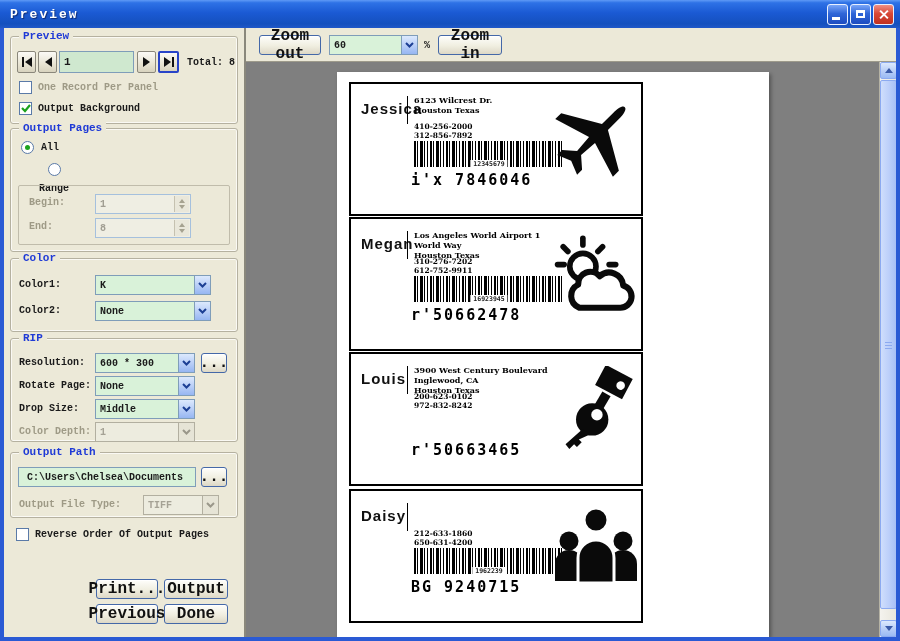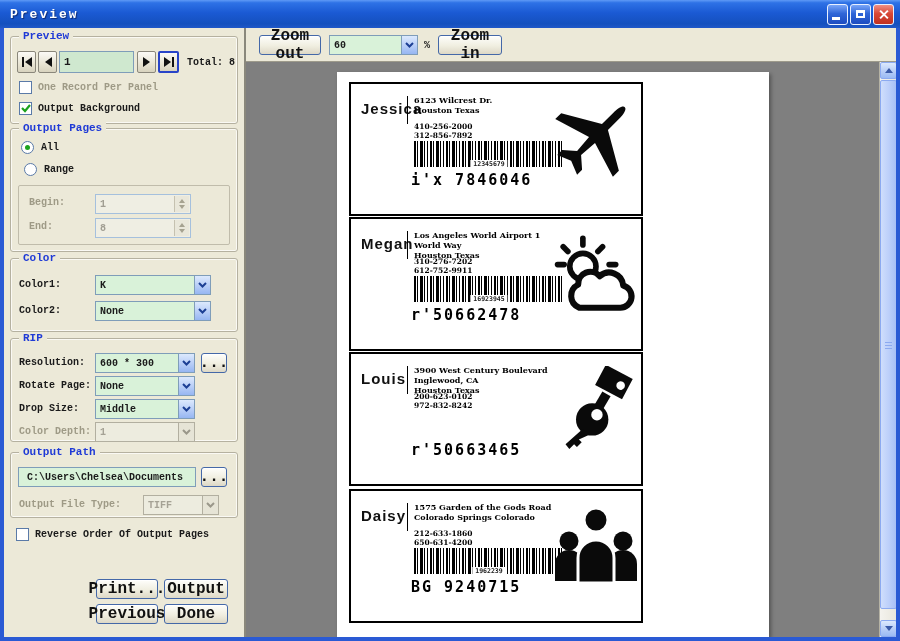--- a/index.html
+++ b/index.html
@@ -150,21 +150,21 @@
           <span class="lbl" style="position:static">Output Background</span>
         </div>
       </div>
 
       <div class="group g-pages">
         <span class="group-title">Output Pages</span>
         <div class="radio-row" style="left:10px; top:12px;">
           <span class="radio sel"></span>
           <span class="lbl" style="position:static">All</span>
         </div>
-        <div class="radio-row" style="left:13px; top:34px;">
+        <div class="radio-row" style="left:28px; top:34px;flex-direction:column;">
           <span class="radio"></span>
           <span class="lbl" style="position:static">Range</span>
         </div>
         <div class="subbox">
           <span class="lbl dis" style="left:10px; top:11px;">Begin:</span>
           <div class="spin-input" style="left:76px; top:8px;">
             <span>1</span>
             <span class="spinner">
                 <i class="tri-up"></i>
                 <i class="tri-dn"></i>
@@ -363,24 +363,20 @@
     <circle cx="38" cy="56" r="17" fill="#0a0a0a"></circle>
     <circle cx="43" cy="51" r="6" fill="#fff"></circle>
     <path d="M28 66 L10 82 L14 87 L19 82 L22 85 L27 80 L24 77 L35 72 z" fill="#0a0a0a"></path>
   </svg>
 </span>
   </div>
 
   <div class="label-card" style="top: 417px;">
     <span class="l-name">Daisy</span>
     <span class="l-divider"></span>
-    <div class="l-addr">
-      <div>1575 Garden of the Gods Road</div>
-      <div>Colorado Springs Colorado</div>
-    </div>
     <div class="l-phones">
       <div>212-633-1860</div>
       <div>650-631-4200</div>
     </div>
     <div class="l-barcode">
       <span class="bc-num">1962239</span>
     </div>
     <span class="l-bigcode">BG 9240715</span>
     <span class="l-icon">
   <svg width="84" height="80" viewBox="0 0 84 80">

